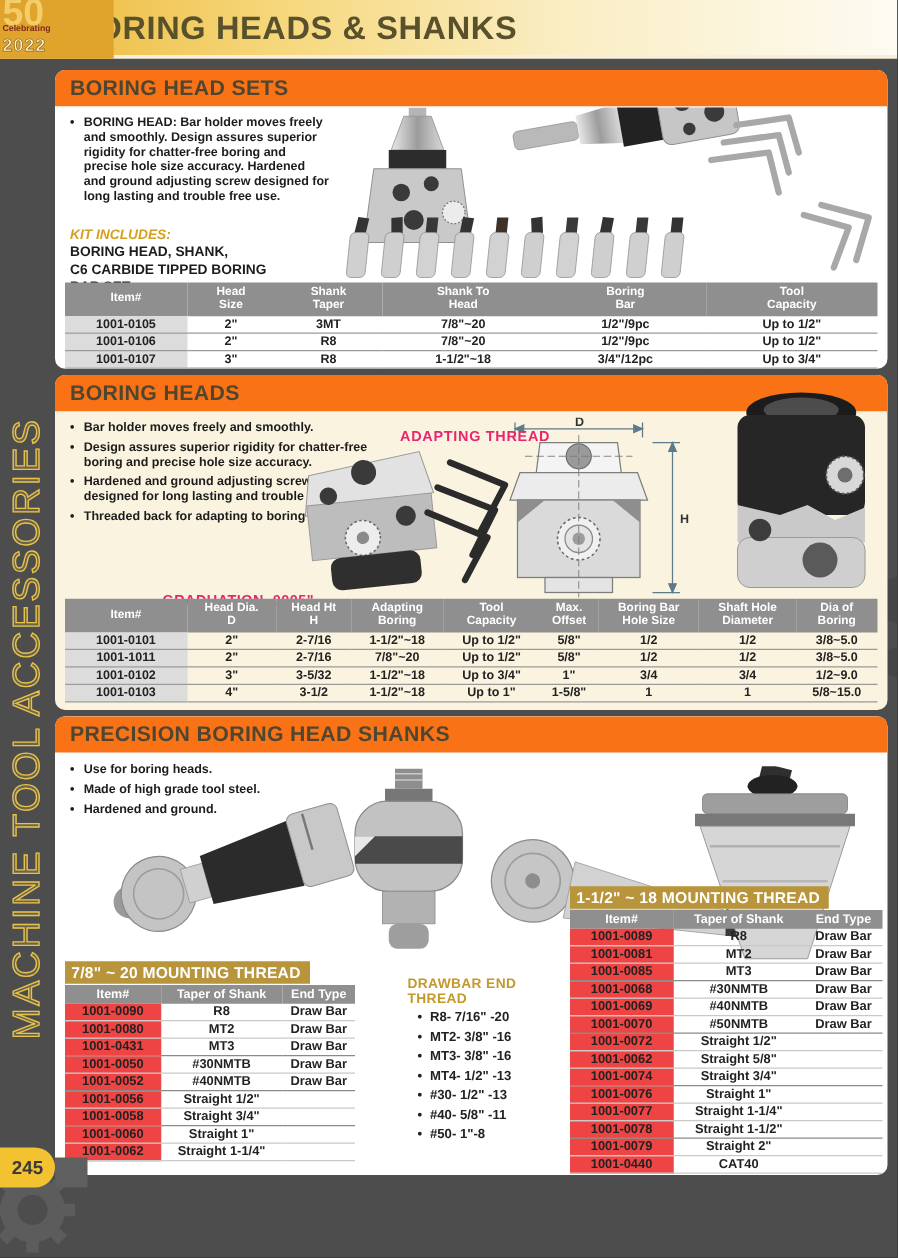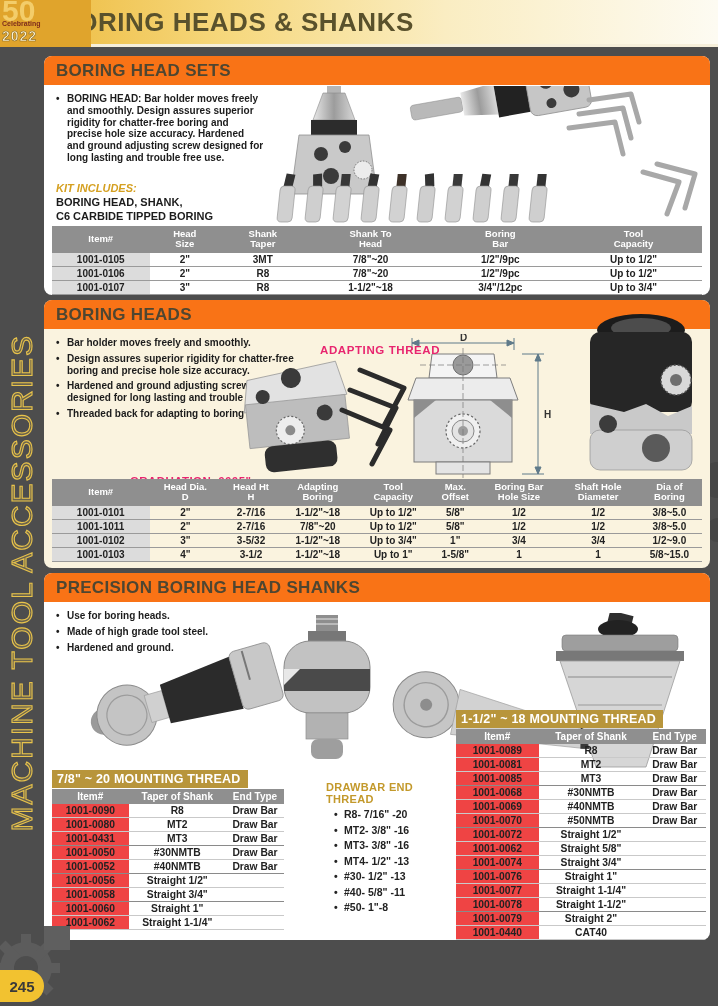--- a/index.html
+++ b/index.html
@@ -12,21 +12,21 @@
   .page-title{position:absolute;top:7px;left:58px;font-size:26px;font-weight:bold;color:#59512c;letter-spacing:.5px;}
   .logo{position:absolute;top:0;left:0;width:44px;height:47px;background:#e0a42c;overflow:hidden;padding-left:47px;}
   .logo .big50{position:absolute;top:-6px;left:2px;font-size:30px;font-weight:bold;color:#f3cd6a;}
   .logo .cel{position:absolute;top:20px;left:2px;font-size:7px;font-weight:bold;color:#7e2d1c;}
   .logo .yr{position:absolute;top:28px;left:2px;font-size:14px;font-weight:bold;color:#fdf4d8;
             -webkit-text-stroke:.6px #8a6a1e;letter-spacing:1px;}
   
   .sidebar-label{position:absolute;left:0;top:295px;width:44px;height:575px;display:flex;align-items:center;justify-content:center;}
   .sidebar-label span{writing-mode:vertical-rl;transform:rotate(180deg);white-space:nowrap;
     font-size:30px;letter-spacing:2px;color:rgba(236,201,78,.18);-webkit-text-stroke:1.1px #e8c34b;}
-  .page-badge{position:absolute;left:0;top:970px;width:44px;height:32px;background:#f2c230;
+  .page-badge{position:absolute;left:0;top:918px;width:44px;height:32px;background:#f2c230;
     border-radius:0 16px 16px 0;display:flex;align-items:center;justify-content:center;
     font-size:15px;font-weight:bold;color:#3a3a3a;z-index:4;}
   .badge-step{position:absolute;left:44px;top:926px;width:26px;height:24px;background:#5f5f5f;z-index:3;}
   .gear{position:absolute;z-index:1;}
   
   .panel{position:absolute;left:44px;width:666px;border-radius:8px;overflow:hidden;z-index:2;}
   .panel-band{height:29px;background:#f97316;display:flex;align-items:center;padding:0 12px;box-sizing:border-box;}
   .panel-band .band-title{font-size:17px;font-weight:bold;color:#4e4631;letter-spacing:.3px;}
   #panel-sets{top:56px;height:239px;background:#ffffff;}
   #panel-heads{top:300px;height:268px;background:#faf3df;}

